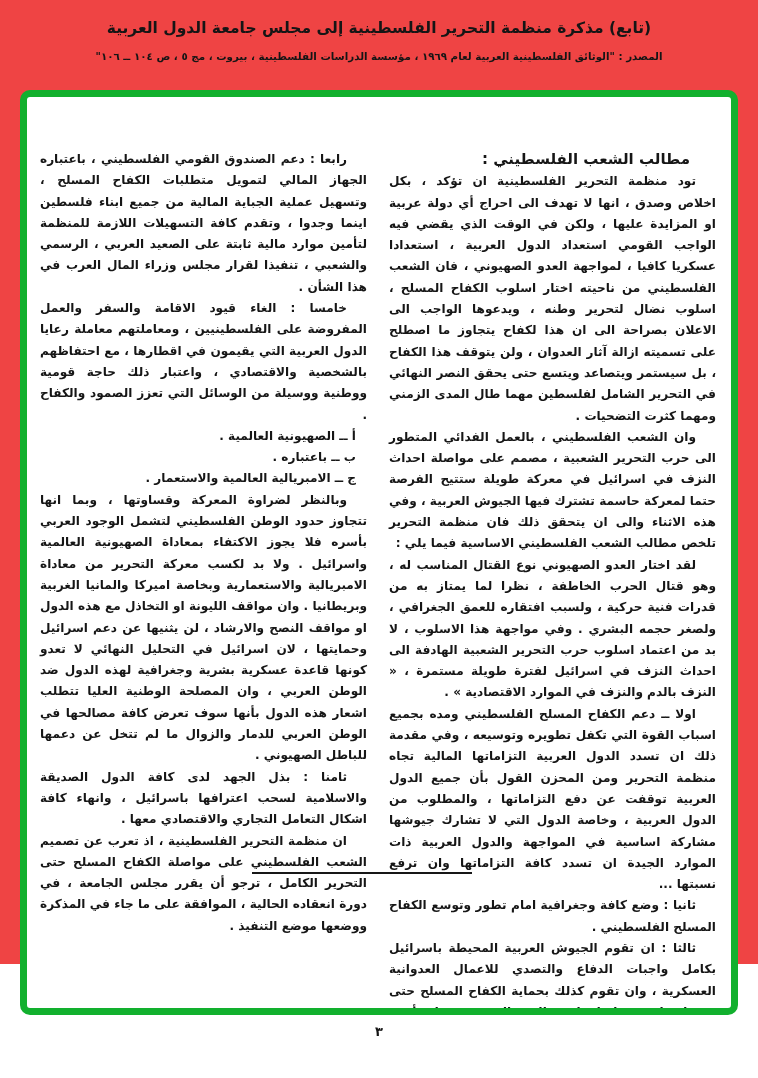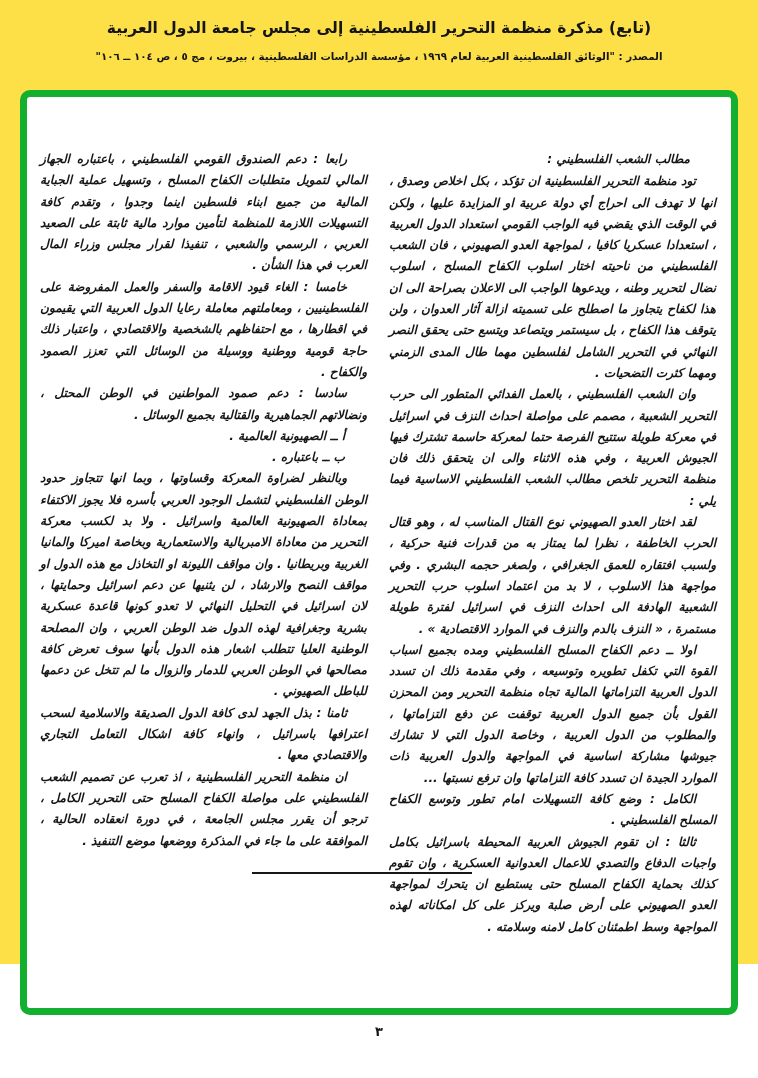--- a/index.html
+++ b/index.html
@@ -6,21 +6,21 @@
   body {
     width: 758px; height: 1078px;
     background: #ffffff;
     font-family: "DejaVu Sans", sans-serif;
     color: #151515;
     overflow: hidden;
   }
   .page {
     position: relative;
     width: 758px; height: 964px;
-    background: #fde047;
+    background: #ef4444;
   }
   .doc-title {
     position: absolute; top: 19px; left: 0; width: 100%;
     text-align: center; direction: rtl;
     font-size: 15.5px; font-weight: bold;
     letter-spacing: 0;
   }
   .doc-source {
     position: absolute; top: 50px; left: 0; width: 100%;
     text-align: center; direction: rtl;
@@ -44,31 +44,30 @@
     overflow: hidden;
   }
   .col {
     flex: 1 1 0;
     direction: rtl;
     text-align: justify;
     font-size: 12.1px;
     font-weight: bold;
     line-height: 21.3px;
     color: #161616;
-    font-style: italic;
   }
   .col p { margin: 0; text-indent: 20px; }
   .col p.col-heading {
-    font-size: 12px;
+    font-size: 15px;
     text-indent: 26px;
     margin-bottom: 1px;
   }
   .col p.enemy-item {
     text-indent: 0;
-    margin-right: 22px;
+    margin-right: 11px;
   }
   .footnote-divider {
     position: absolute; left: 252px; top: 872px;
     width: 220px; height: 2px;
     background: #171717;
   }
   .page-number {
     position: absolute; top: 1024px; left: 0; width: 100%;
     text-align: center;
     font-size: 13px; font-weight: bold;
@@ -84,30 +83,30 @@
 
   <div class="green-box">
     <div class="columns">
 
       <div class="col">
         <p class="col-heading">مطالب الشعب الفلسطيني :</p>
         <p>تود منظمة التحرير الفلسطينية ان تؤكد ، بكل اخلاص وصدق ، انها لا تهدف الى احراج أي دولة عربية او المزايدة عليها ، ولكن في الوقت الذي يقضي فيه الواجب القومي استعداد الدول العربية ، استعدادا عسكريا كافيا ، لمواجهة العدو الصهيوني ، فان الشعب الفلسطيني من ناحيته اختار اسلوب الكفاح المسلح ، اسلوب نضال لتحرير وطنه ، ويدعوها الواجب الى الاعلان بصراحة الى ان هذا لكفاح يتجاوز ما اصطلح على تسميته ازالة آثار العدوان ، ولن يتوقف هذا الكفاح ، بل سيستمر ويتصاعد ويتسع حتى يحقق النصر النهائي في التحرير الشامل لفلسطين مهما طال المدى الزمني ومهما كثرت التضحيات .</p>
         <p>وان الشعب الفلسطيني ، بالعمل الفدائي المتطور الى حرب التحرير الشعبية ، مصمم على مواصلة احداث النزف في اسرائيل في معركة طويلة ستتيح الفرصة حتما لمعركة حاسمة تشترك فيها الجيوش العربية ، وفي هذه الاثناء والى ان يتحقق ذلك فان منظمة التحرير تلخص مطالب الشعب الفلسطيني الاساسية فيما يلي :</p>
         <p>لقد اختار العدو الصهيوني نوع القتال المناسب له ، وهو قتال الحرب الخاطفة ، نظرا لما يمتاز به من قدرات فنية حركية ، ولسبب افتقاره للعمق الجغرافي ، ولصغر حجمه البشري . وفي مواجهة هذا الاسلوب ، لا بد من اعتماد اسلوب حرب التحرير الشعبية الهادفة الى احداث النزف في اسرائيل لفترة طويلة مستمرة ، « النزف بالدم والنزف في الموارد الاقتصادية » .</p>
         <p>اولا ــ دعم الكفاح المسلح الفلسطيني ومده بجميع اسباب القوة التي تكفل تطويره وتوسيعه ، وفي مقدمة ذلك ان تسدد الدول العربية التزاماتها المالية تجاه منظمة التحرير ومن المحزن القول بأن جميع الدول العربية توقفت عن دفع التزاماتها ، والمطلوب من الدول العربية ، وخاصة الدول التي لا تشارك جيوشها مشاركة اساسية في المواجهة والدول العربية ذات الموارد الجيدة ان تسدد كافة التزاماتها وان ترفع نسبتها ...</p>
-        <p>الكامل : وضع كافة التسهيلات امام تطور وتوسع الكفاح المسلح الفلسطيني .</p>
+        <p>ثانيا : وضع كافة وجغرافية امام تطور وتوسع الكفاح المسلح الفلسطيني .</p>
         <p>ثالثا : ان تقوم الجيوش العربية المحيطة باسرائيل بكامل واجبات الدفاع والتصدي للاعمال العدوانية العسكرية ، وان تقوم كذلك بحماية الكفاح المسلح حتى يستطيع ان يتحرك لمواجهة العدو الصهيوني على أرض صلبة ويركز على كل امكاناته لهذه المواجهة وسط اطمئنان كامل لامنه وسلامته .</p>
       </div>
 
       <div class="col">
         <p>رابعا : دعم الصندوق القومي الفلسطيني ، باعتباره الجهاز المالي لتمويل متطلبات الكفاح المسلح ، وتسهيل عملية الجباية المالية من جميع ابناء فلسطين اينما وجدوا ، وتقدم كافة التسهيلات اللازمة للمنظمة لتأمين موارد مالية ثابتة على الصعيد العربي ، الرسمي والشعبي ، تنفيذا لقرار مجلس وزراء المال العرب في هذا الشأن .</p>
         <p>خامسا : الغاء قيود الاقامة والسفر والعمل المفروضة على الفلسطينيين ، ومعاملتهم معاملة رعايا الدول العربية التي يقيمون في اقطارها ، مع احتفاظهم بالشخصية والاقتصادي ، واعتبار ذلك حاجة قومية ووطنية ووسيلة من الوسائل التي تعزز الصمود والكفاح .</p>
-        <p>سادسا : دعم صمود المواطنين في الوطن المحتل ، ونضالاتهم الجماهيرية والقتالية بجميع الوسائل .</p>
         <p class="enemy-item">أ ــ الصهيونية العالمية .</p>
         <p class="enemy-item">ب ــ باعتباره .</p>
+        <p class="enemy-item">ج ــ الامبريالية العالمية والاستعمار .</p>
         <p>وبالنظر لضراوة المعركة وقساوتها ، وبما انها تتجاوز حدود الوطن الفلسطيني لتشمل الوجود العربي بأسره فلا يجوز الاكتفاء بمعاداة الصهيونية العالمية واسرائيل . ولا بد لكسب معركة التحرير من معاداة الامبريالية والاستعمارية وبخاصة اميركا والمانيا الغربية وبريطانيا . وان مواقف الليونة او التخاذل مع هذه الدول او مواقف النصح والارشاد ، لن يثنيها عن دعم اسرائيل وحمايتها ، لان اسرائيل في التحليل النهائي لا تعدو كونها قاعدة عسكرية بشرية وجغرافية لهذه الدول ضد الوطن العربي ، وان المصلحة الوطنية العليا تتطلب اشعار هذه الدول بأنها سوف تعرض كافة مصالحها في الوطن العربي للدمار والزوال ما لم تتخل عن دعمها للباطل الصهيوني .</p>
         <p>ثامنا : بذل الجهد لدى كافة الدول الصديقة والاسلامية لسحب اعترافها باسرائيل ، وانهاء كافة اشكال التعامل التجاري والاقتصادي معها .</p>
         <p>ان منظمة التحرير الفلسطينية ، اذ تعرب عن تصميم الشعب الفلسطيني على مواصلة الكفاح المسلح حتى التحرير الكامل ، ترجو أن يقرر مجلس الجامعة ، في دورة انعقاده الحالية ، الموافقة على ما جاء في المذكرة ووضعها موضع التنفيذ .</p>
       </div>
 
     </div>
   </div>
 
   <div class="footnote-divider"></div>
 

